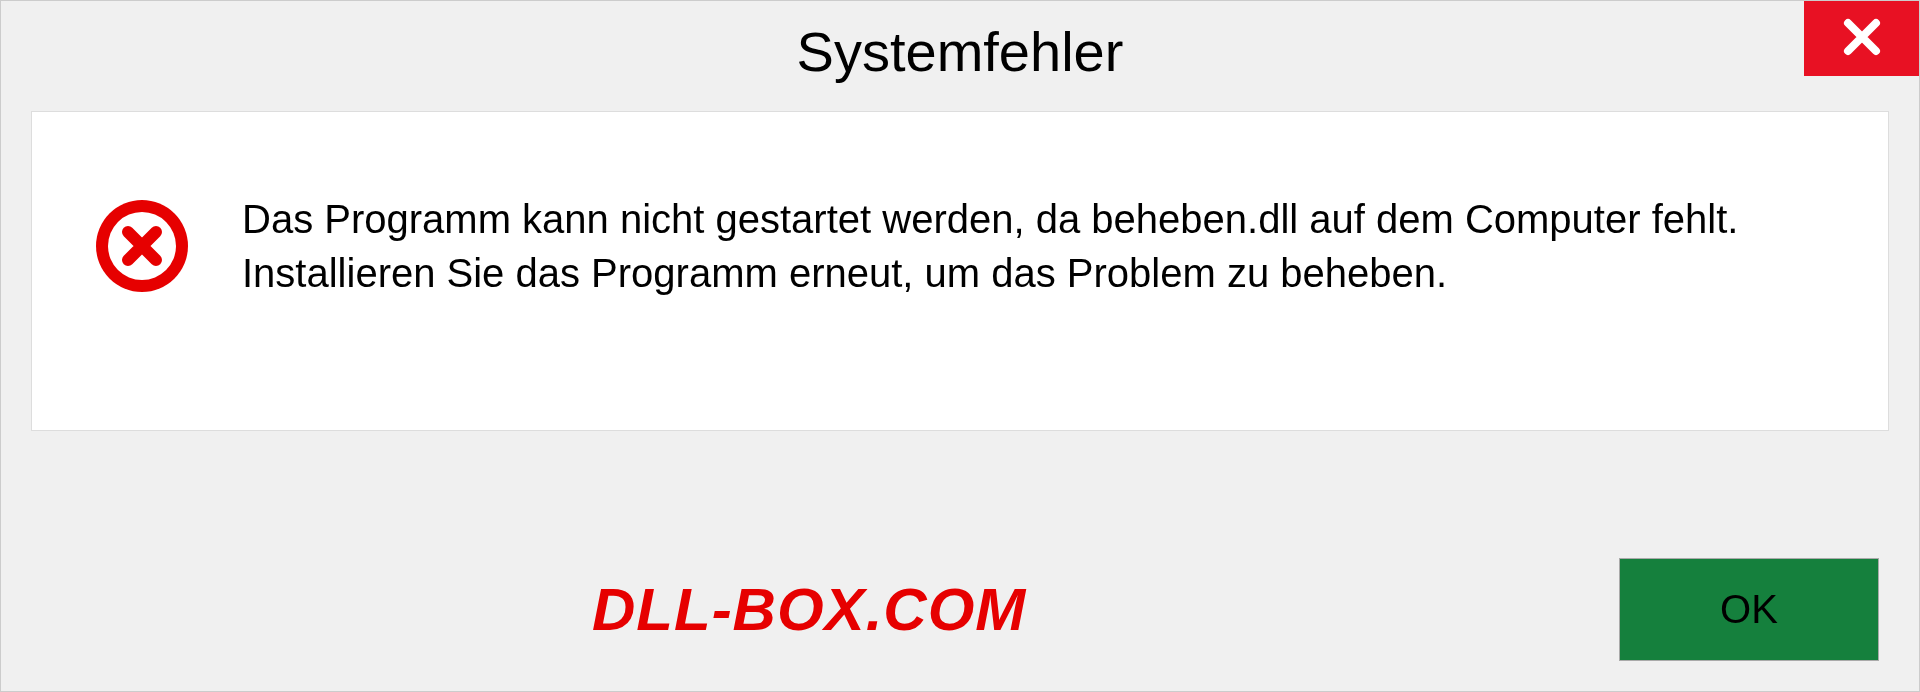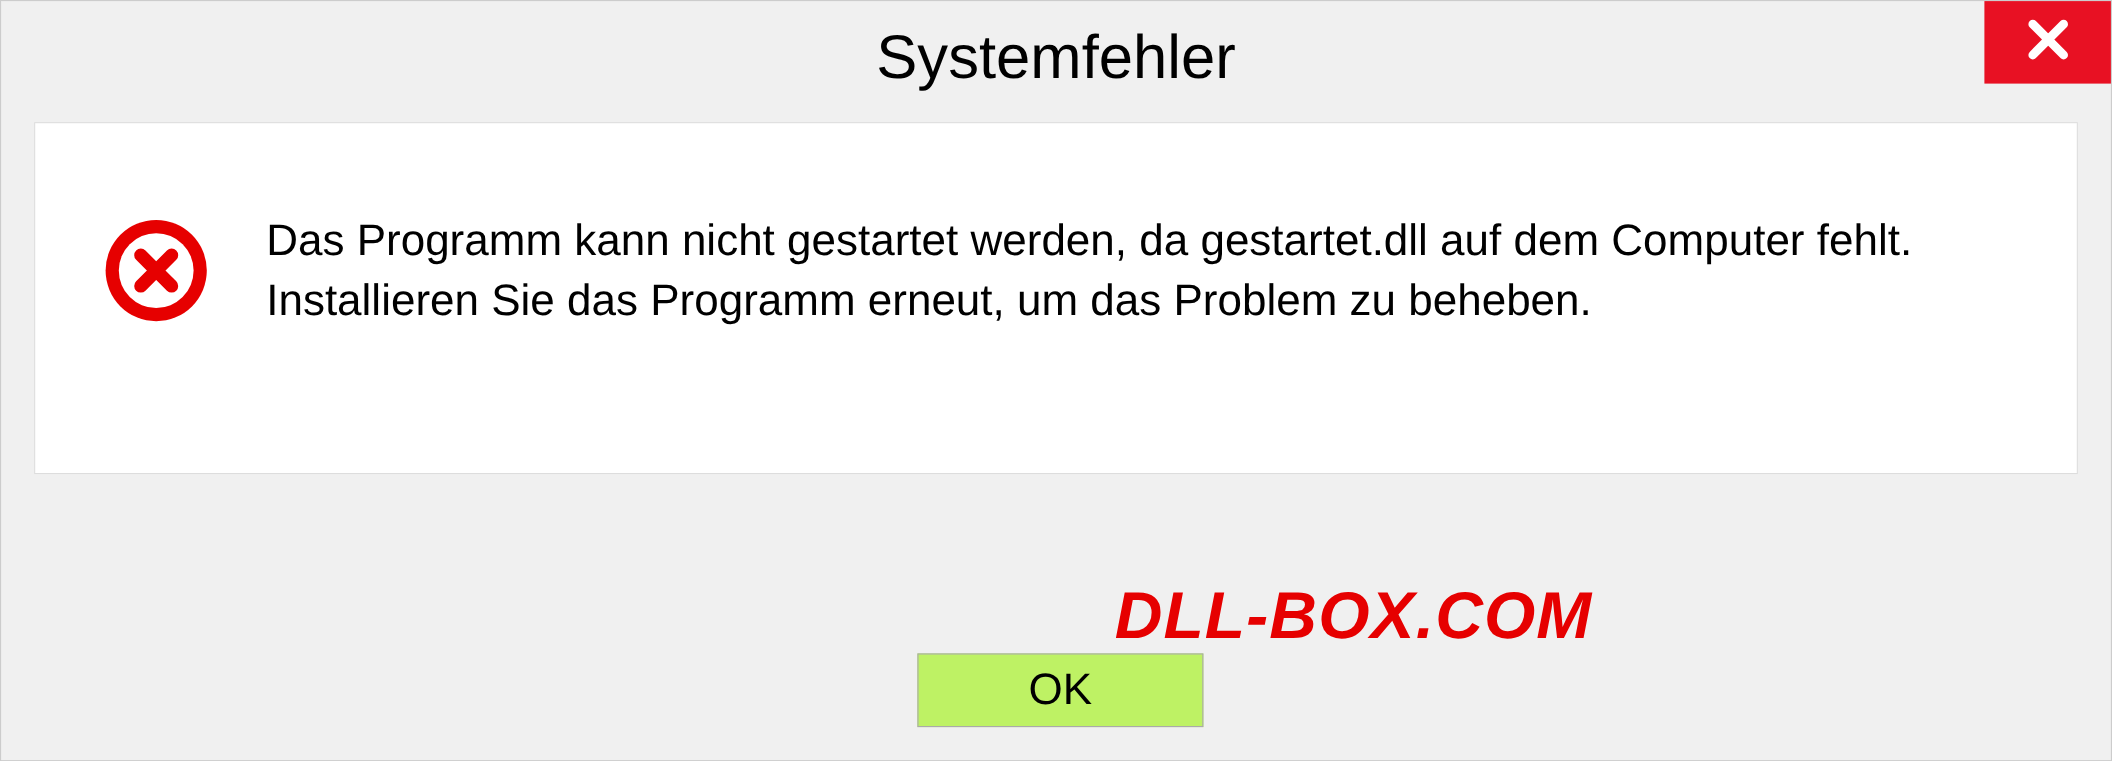--- a/index.html
+++ b/index.html
@@ -67,40 +67,39 @@
     }
     .message-text {
       font-size: 40px;
       line-height: 1.35;
       color: #000;
       max-width: 1500px;
     }
     .footer {
       position: absolute;
       bottom: 30px;
-      left: 1px;
+      left: 11px;
       right: 0;
       display: flex;
       align-items: center;
       justify-content: space-between;
       padding: 0 40px 0 0;
-      flex-direction: column;
     }
     .watermark {
       font-size: 60px;
       font-weight: 900;
       font-style: italic;
       color: #e60000;
       letter-spacing: 1px;
       margin-left: 580px;
     }
     .ok-btn {
       width: 260px;
-      height: 67px;
-      background: #bef264;
+      height: 103px;
+      background: #15803d;
       border: 1px solid #aaa;
       font-size: 40px;
       color: #000;
       cursor: pointer;
       display: flex;
       align-items: center;
       justify-content: center;
       margin-left: 47px;
     }
   </style>
@@ -119,19 +118,19 @@
 </div>
 
 <div class="message-box">
   <div class="error-circle">
     <svg viewBox="0 0 100 100">
       <circle cx="50" cy="50" r="46" fill="#e60000"></circle>
       <circle cx="50" cy="50" r="34" fill="#ffffff"></circle>
       <path d="M36 36 L64 64 M64 36 L36 64" stroke="#e60000" stroke-width="12" stroke-linecap="round" fill="none"></path>
     </svg>
   </div>
-  <div class="message-text">Das Programm kann nicht gestartet werden, da gestartet.dll auf dem Computer fehlt. Installieren Sie das Programm erneut, um das Problem zu beheben.</div>
+  <div class="message-text">Das Programm kann nicht gestartet werden, da beheben.dll auf dem Computer fehlt. Installieren Sie das Programm erneut, um das Problem zu beheben.</div>
 </div>
 
 <div class="footer">
   <div class="watermark">DLL-BOX.COM</div>
   <div class="ok-btn">OK</div>
 </div>
 
 </body></html>

